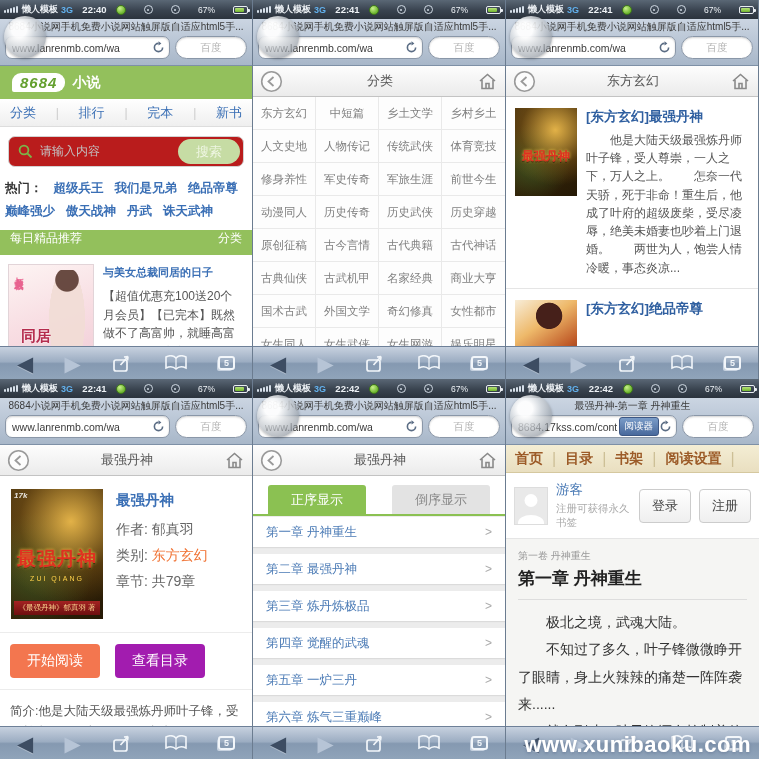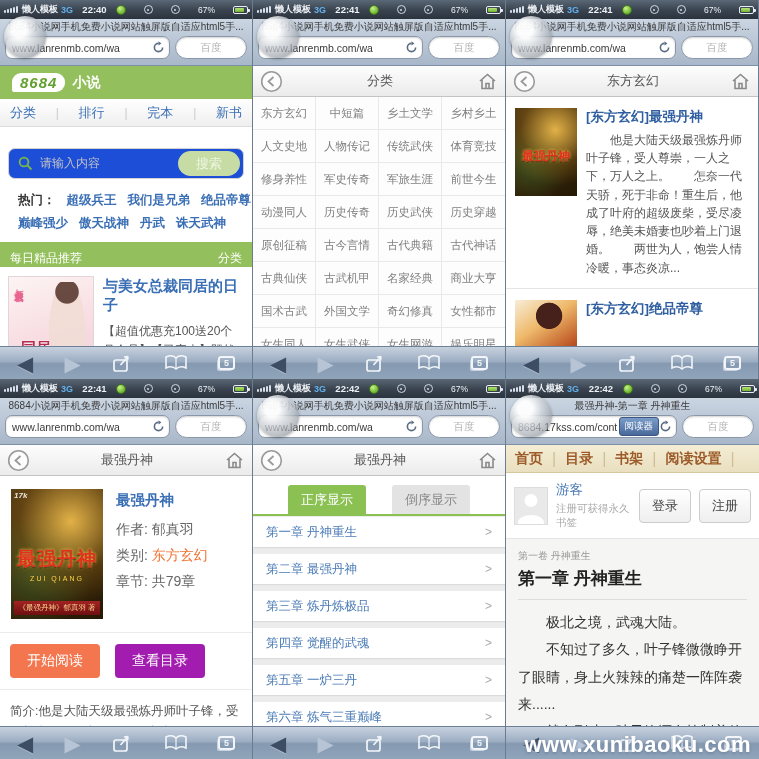--- a/index.html
+++ b/index.html
@@ -48,31 +48,31 @@
   .ph-title { flex:1; text-align:center; color:#555; font-size:13px; }
 
   
   .p1-logo { flex:none; height:33px; background:#93c05c; display:flex; align-items:center; padding:0 12px; gap:7px; }
   .logo-bubble { background:#fff; color:#64a02f; font-weight:bold; font-style:italic; font-size:15px; padding:1px 8px; border-radius:9px 9px 9px 2px; letter-spacing:1px; }
   .logo-suffix { color:#fff; font-size:14px; font-weight:bold; }
   .p1-nav { flex:none; height:28px; display:flex; align-items:center; justify-content:space-around; background:linear-gradient(#ffffff,#efefef); border-bottom:1px solid #ddd; }
   .p1-nav .navitem { color:#3a6fb5; font-size:13px; }
   .p1-nav .navsep { color:#ccc; font-size:12px; }
   .p1-searchwrap { flex:none; padding:9px 8px 4px; }
-  .p1-searchbox { border:1px solid #d2d2d2; border-radius:7px; height:31px; display:flex; align-items:center; padding:0 3px 0 9px; gap:7px; background:#1d4ed8;margin-top:12px; }
+  .p1-searchbox { border:1px solid #d2d2d2; border-radius:7px; height:31px; display:flex; align-items:center; padding:0 3px 0 9px; gap:7px; background:#b91c1c; }
   .p1-ph { flex:1; color:#c2c2c2; font-size:12px; }
   .p1-searchbtn { background:#c6dca4; color:#eff6e3; font-size:13px; height:25px; line-height:25px; padding:0 18px; border-radius:13px; }
-  .p1-hot { flex:none; padding:3px 18px 1px; }
+  .p1-hot { flex:none; padding:3px 5px 1px; }
   .hotline { margin:6px 0; display:flex; gap:11px; white-space:nowrap; }
   .hot-label { color:#333; font-weight:bold; font-size:12.5px; }
   .hotlink { color:#3a6fb5; font-weight:bold; font-size:12.5px; }
-  .p1-bar { flex:none; height:25px; background:#93c05c; color:#fff; display:flex; align-items:flex-end; justify-content:space-between; padding:0 10px; font-size:12px; margin-top:3px; }
+  .p1-bar { flex:none; height:25px; background:#93c05c; color:#fff; display:flex; align-items:flex-start; justify-content:space-between; padding:0 10px; font-size:12px; margin-top:3px; }
   .p1-feat { display:flex; padding:9px 8px; gap:9px; }
   .p1-featright { flex:1; min-width:0; }
-  .p1-feattitle { color:#3a6fb5; font-weight:bold; font-size:15px; margin:1px 0 7px; }
+  .p1-feattitle { color:#3a6fb5; font-weight:bold; font-size:11px; margin:1px 0 7px; }
   .p1-featdesc { color:#555; font-size:12px; line-height:1.55; }
 
   
   .cover { flex:none; position:relative; overflow:hidden; }
   .cover-pink { width:86px; height:122px; background:linear-gradient(160deg,#fdf4f3,#f8dee3 45%,#efc9d4); border:1px solid #e2d4d8; }
   .cp-fig { position:absolute; right:5px; top:5px; width:42px; height:110px; background:radial-gradient(circle at 50% 9%, #5a3a30 0 11%, transparent 12%), radial-gradient(ellipse at 50% 45%, #f2ddd6 0 60%, transparent 61%); opacity:.9; }
   .cp-v { position:absolute; left:3px; top:5px; writing-mode:vertical-rl; color:#e8638f; font-size:9px; font-weight:bold; letter-spacing:1px; }
   .cp-main { position:absolute; left:12px; bottom:6px; color:#b52c4e; font-size:15px; font-weight:bold; width:42px; line-height:1.15; text-shadow:0 0 2px #fff; }
   .cover-gold { background:radial-gradient(circle at 65% 25%, rgba(235,185,75,.95), rgba(130,88,22,.45) 45%, transparent 72%), radial-gradient(circle at 28% 62%, rgba(70,130,55,.5), transparent 55%), linear-gradient(150deg,#4c3611,#251905); }
   .cover-gold.small { width:62px; height:88px; }
@@ -103,21 +103,21 @@
   .d-row { color:#666; font-size:14px; margin:8px 0; }
   .orange { color:#f07030; }
   .d-btns { display:flex; gap:15px; padding:11px 10px; border-top:1px solid #ececec; border-bottom:1px solid #ececec; }
   .btn { font-size:14px; color:#fff; padding:8px 17px; border:none; border-radius:4px; font-family:inherit; }
   .btn-orange { background:#f3764f; }
   .btn-green { background:#a21caf; }
   .d-intro { padding:11px 10px; color:#555; font-size:12.5px; line-height:1.65; }
 
   
   .tabs { flex:none; display:flex; justify-content:center; gap:26px; padding-top:9px; background:#fff; border-bottom:2px solid #8bc152; }
-  .tab { width:78px; height:29px; line-height:29px; text-align:center; font-size:13px; border-radius:3px 3px 0 0; }
+  .tab { width:98px; height:29px; line-height:29px; text-align:center; font-size:13px; border-radius:3px 3px 0 0; }
   .tab.active { background:#8bc152; color:#fff; }
   .tab.inactive { background:#e3e3e3; color:#888; }
   .chlist { background:#ececec; flex:1; padding-top:1px; }
   .chrow { background:#fff; height:30px; margin-bottom:7px; display:flex; align-items:center; padding:0 13px; box-shadow:0 1px 1px rgba(0,0,0,.07); }
   .cname { flex:1; color:#4a7ab5; font-size:12.5px; }
   .chev { color:#aaa; font-size:12px; }
 
   
   .r-nav { flex:none; height:28px; background:linear-gradient(#f4edd4,#e9dfc0); border-bottom:1px solid #d5c89f; display:flex; align-items:center; padding:0 9px; gap:9px; }
   .r-navitem { color:#9c5b28; font-size:14px; font-weight:bold; }

